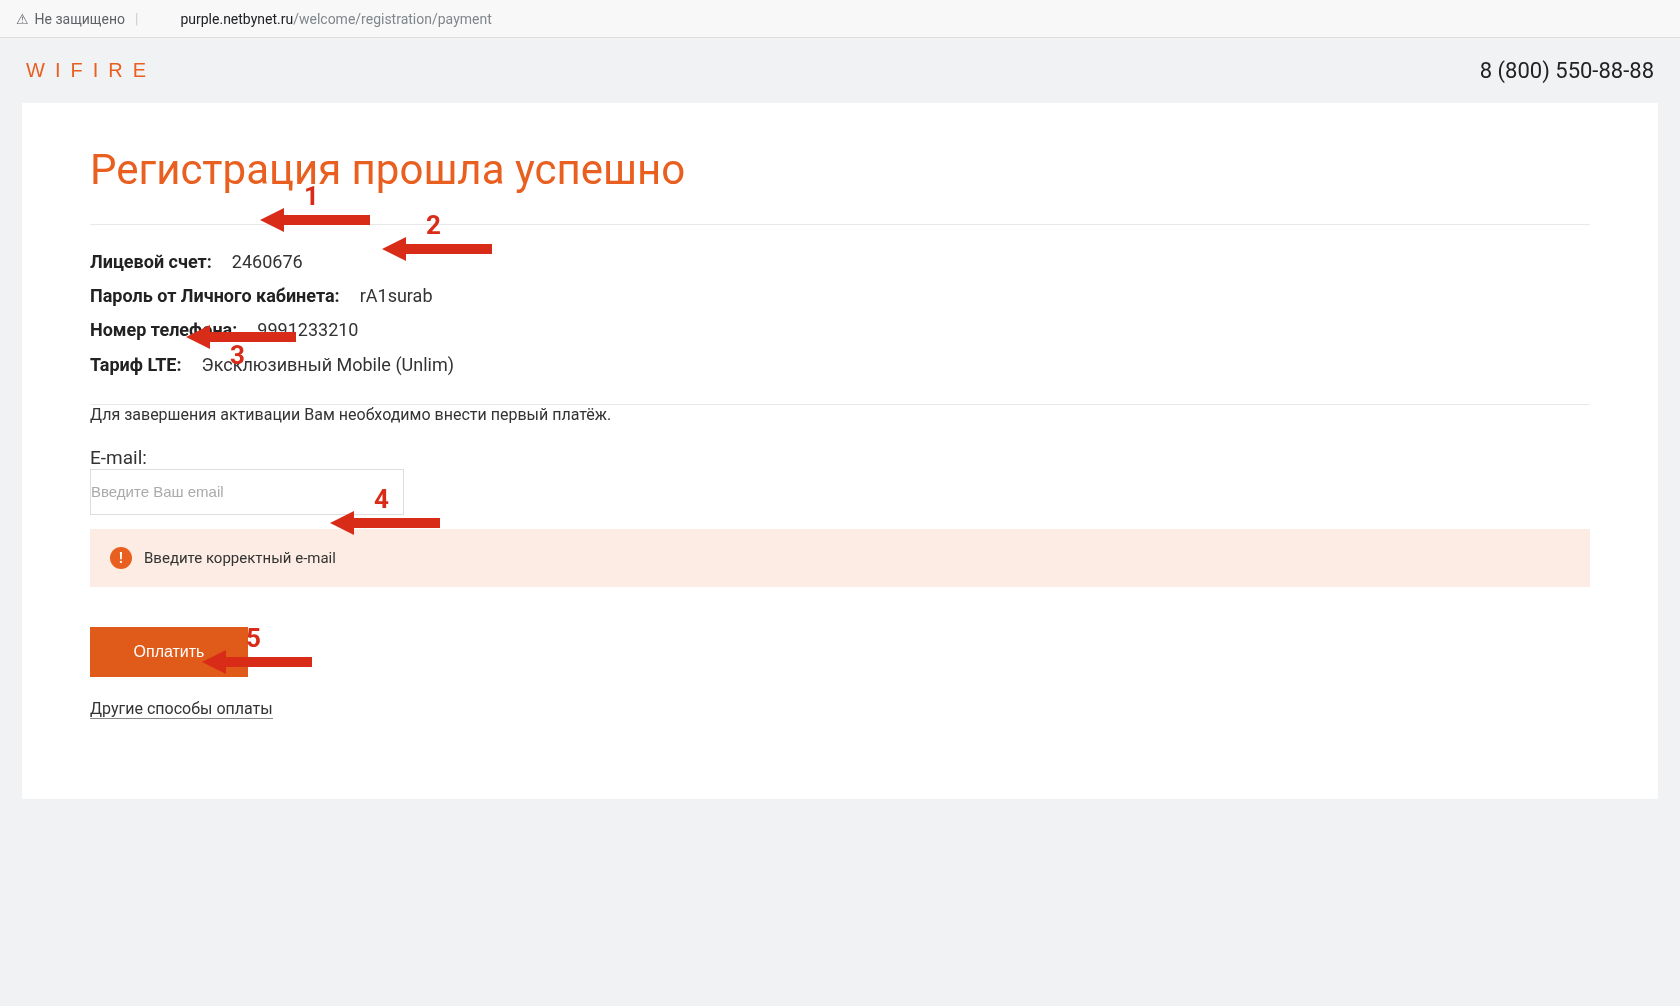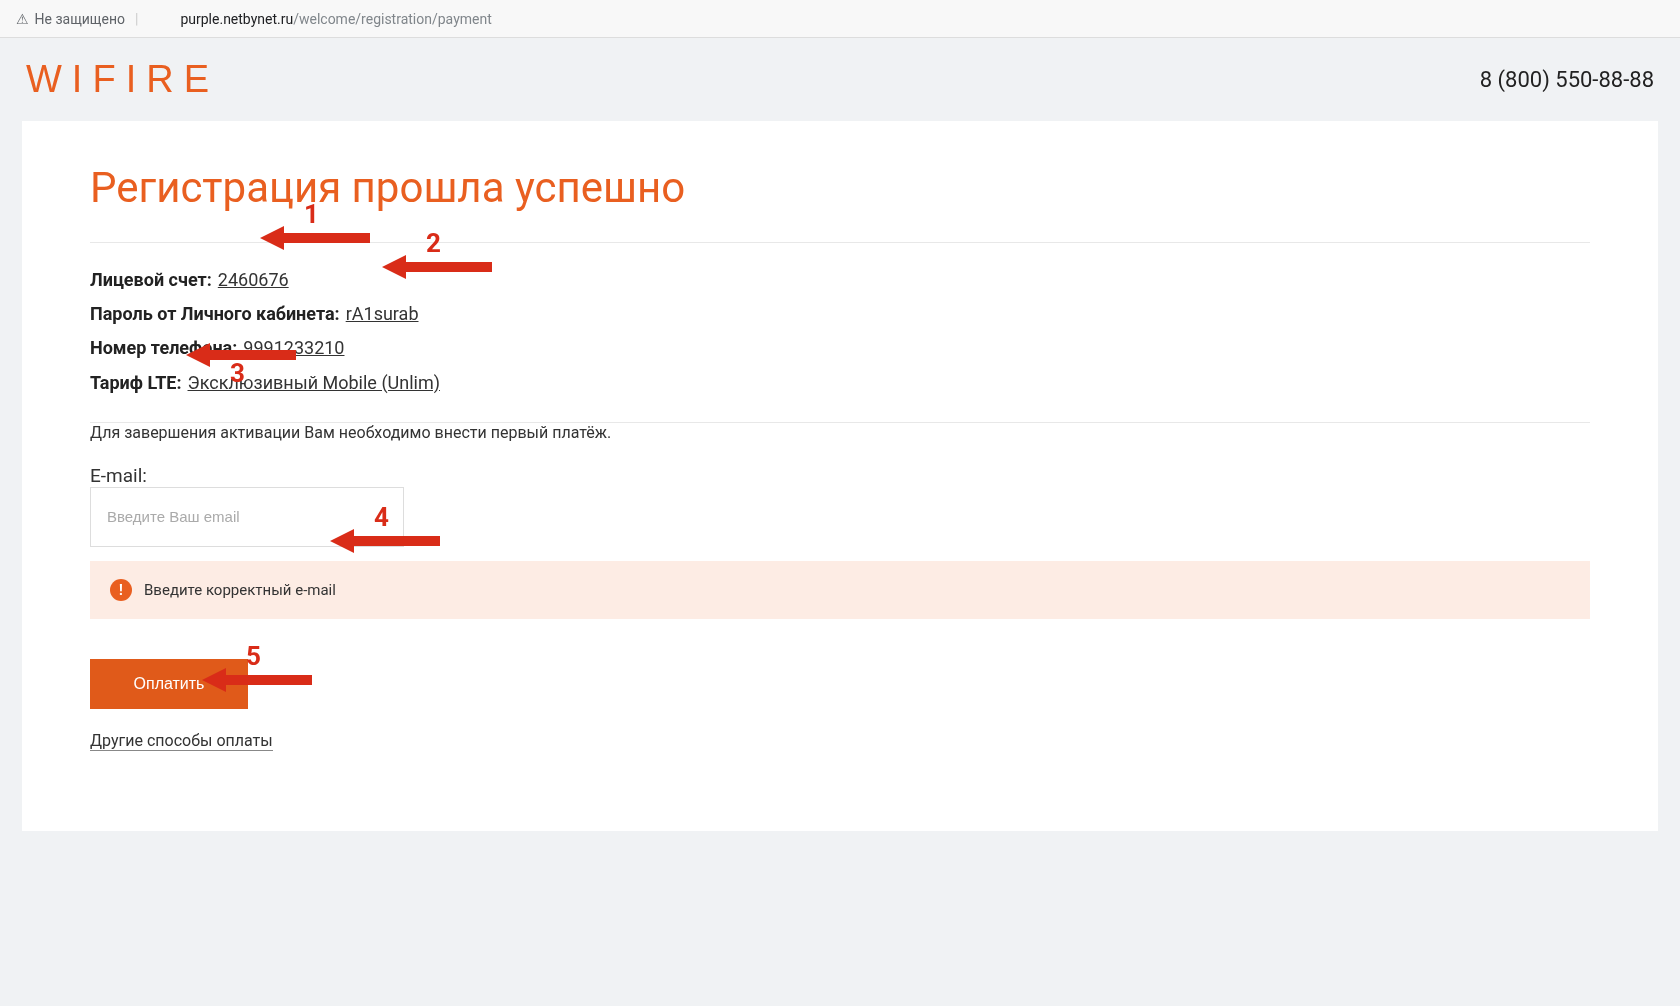--- a/index.html
+++ b/index.html
@@ -35,21 +35,21 @@
       padding: 0;
     }
     .header {
       display: flex;
       justify-content: space-between;
       align-items: center;
       padding: 20px 26px 20px 26px;
     }
     .logo {
       font-family: Arial, sans-serif;
-      font-size: 38px;
+      font-size: 20px;
       letter-spacing: 10px;
       font-weight: 500;
       color: #e95f20;
     }
     .phone {
       font-size: 22px;
       color: #222;
     }
     .card {
       background: #fff;
@@ -64,45 +64,45 @@
       margin-bottom: 30px;
     }
     .details {
       border-top: 1px solid #e8e8e8;
       border-bottom: 1px solid #e8e8e8;
       padding: 20px 0 22px 0;
       font-size: 18px;
       color: #333;
       line-height: 1.9;
     }
-    .details .row { display: flex; gap: 6px; }
+    .details .row { display: flex; gap: 20px; }
     .details .label { font-weight: 700; color: #222; }
-    .details .value { color: #333; font-weight: 400; text-decoration: underline; }
+    .details .value { color: #333; font-weight: 400; }
     .subtitle {
       font-size: 28px;
       color: #333;
       font-weight: 400;
       margin-top: 42px;
       margin-bottom: 22px;
     }
     .info-text {
       font-size: 16px;
       color: #333;
       margin-bottom: 22px;
     }
     .email-label {
       font-size: 19px;
       color: #333;
       display: block;
     }
     .email-input {
       width: 314px;
-      height: 60px;
+      height: 46px;
       border: 1px solid #ddd;
-      padding: 0 16px;
+      padding: 0 0;
       font-size: 15px;
       color: #333;
       outline: none;
     }
     .email-input::placeholder { color: #aaa; }
     .error-box {
       margin-top: 14px;
       background: #fdece4;
       padding: 18px 20px;
       display: flex;

